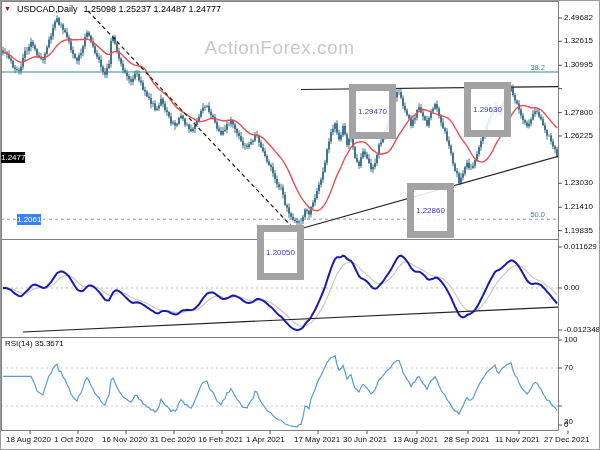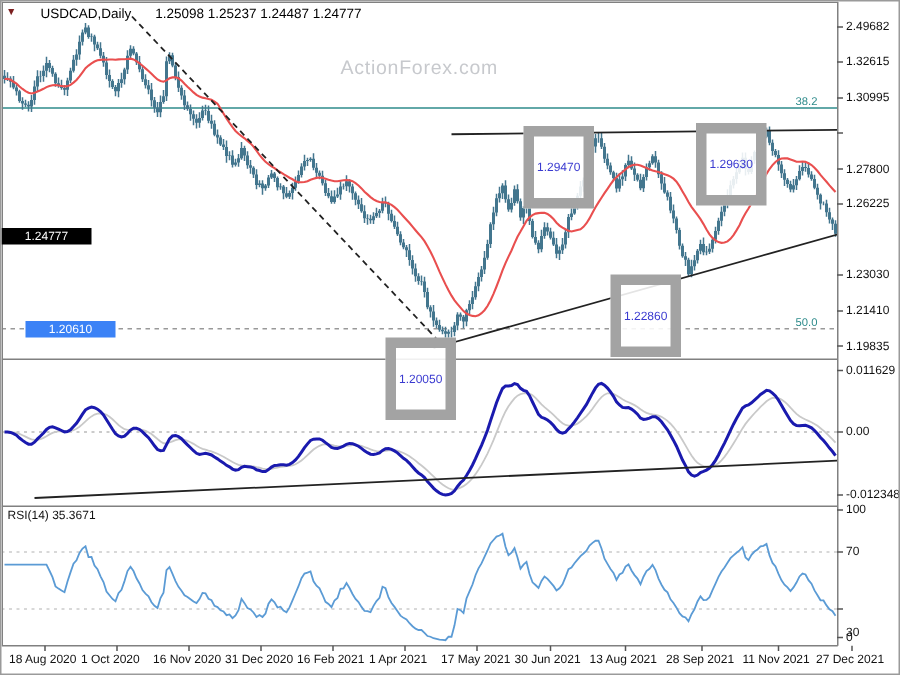--- a/index.html
+++ b/index.html
@@ -1,26 +1,26 @@
 <!DOCTYPE html>
 <html><head>
 <meta charset="utf-8">
 <style>
   html,body{margin:0;padding:0;background:#e8e8e8}
   .screen{position:relative;width:600px;height:450px;background:#fff;
     font-family:"Liberation Sans",sans-serif;overflow:hidden;
     border:1px solid #9a9a9a;box-sizing:border-box}
   .screen svg{position:absolute;left:0;top:0}
   .wm{position:absolute;left:0;top:36px;width:557px;text-align:center;
-    font-size:13px;color:#c7c9cd;letter-spacing:.5px}
+    font-size:19px;color:#c7c9cd;letter-spacing:.5px}
   .titlebar{position:absolute;left:3px;top:3px;font-size:9px;color:#000;
-    display:flex;gap:16px;align-items:flex-start;z-index:5}
+    display:flex;gap:6px;align-items:flex-start;z-index:5}
   .tri{color:#7b1f1f;font-size:7px;line-height:9px}
   .ax{position:absolute;font-size:8px;color:#111;white-space:nowrap;line-height:10px;z-index:4}
-  .tag{position:absolute;left:558px;width:60px;height:11px;color:#fff;font-size:8px;
+  .tag{position:absolute;left:558px;width:24px;height:11px;color:#fff;font-size:8px;
     line-height:11px;text-align:center;z-index:4}
   .plabel{position:absolute;border:7px solid #a3a3a3;color:#3a3ad0;
     background:rgba(255,255,255,.88);font-size:8px;line-height:9px;height:9px;
     padding:16px 2px;white-space:nowrap;z-index:4}
   .fib{position:absolute;font-size:7.5px;color:#2e8b8b;line-height:9px;z-index:4}
   .indlabel{position:absolute;left:4px;font-size:8px;color:#111;z-index:4}
   .hit{position:absolute;background:transparent;z-index:2}
 </style>
 </head>
 <body>

